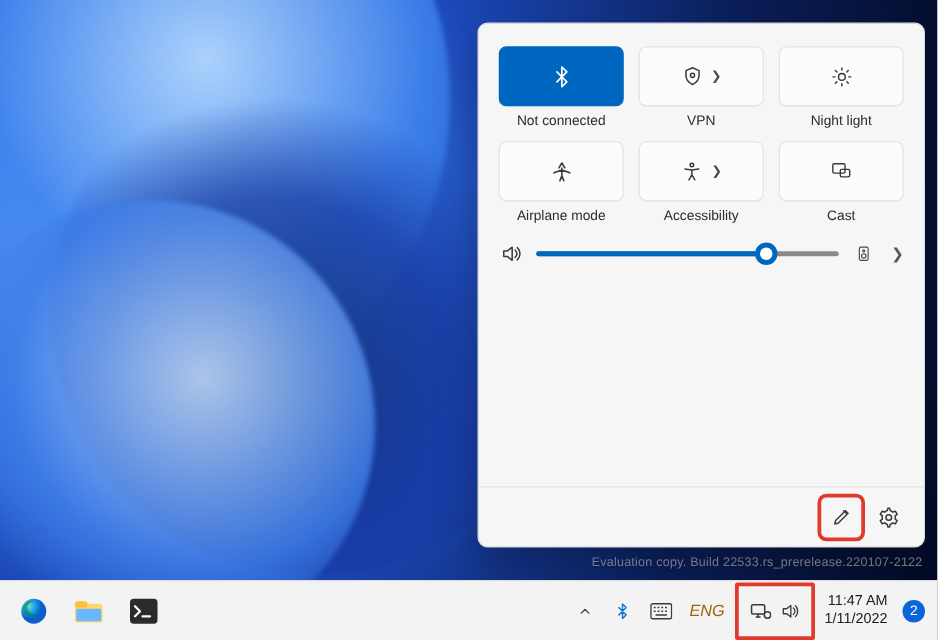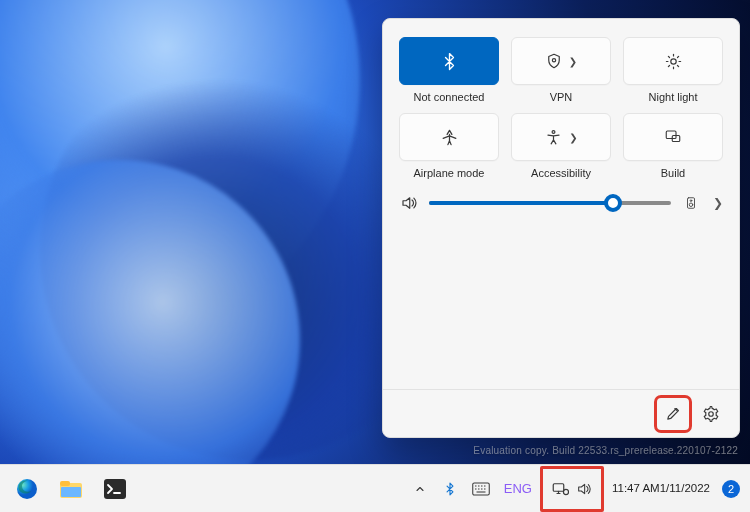--- a/index.html
+++ b/index.html
@@ -76,23 +76,23 @@
 
   
   .taskbar {
     position:absolute; left:0; right:0; bottom:0; height:48px;
     background:#f3f3f3; border-top:1px solid #dedede;
     display:flex; align-items:center;
   }
   .tb-left { display:flex; align-items:center; gap:6px; padding-left:8px; }
   .tb-icon { width:38px; height:38px; border-radius:6px; display:flex; align-items:center; justify-content:center; cursor:pointer; }
   .tb-right { margin-left:auto; display:flex; align-items:center; gap:2px; padding-right:10px; }
-  .tray-btn { min-width:28px; height:36px; padding:0 6px; display:flex; align-items:center; justify-content:center; cursor:pointer; color:#8b5cf6; border-radius:4px; font-size:13px; }
+  .tray-btn { min-width:28px; height:36px; padding:0 6px; display:flex; align-items:center; justify-content:center; cursor:pointer; color:#a16207; border-radius:4px; font-size:13px;font-style:italic; }
   .tray-group { display:flex; align-items:center; gap:6px; height:36px; padding:0 6px; border-radius:4px; cursor:pointer; }
-  .clock { display:flex; align-items:flex-end; line-height:1.15; font-size:11.5px; color:#222; padding:0 6px; cursor:pointer; }
+  .clock { display:flex; flex-direction:column; align-items:flex-end; line-height:1.15; font-size:11.5px; color:#222; padding:0 6px; cursor:pointer; }
   .notif { width:18px; height:18px; border-radius:50%; background:#0a66d6; color:#fff; font-size:11px; display:flex; align-items:center; justify-content:center; margin-left:4px; cursor:pointer; }
 
   .red-box-tray { border:3px solid #e03a2f; border-radius:2px; padding:2px 2px; }
 
   svg { display:block; }
 </style>
 </head>
 <body>
 
 <div class="wallpaper">
@@ -175,21 +175,21 @@
 
     <div class="tile">
       <div class="btn">
         <span>
           <svg width="20" height="18" viewBox="0 0 24 24" fill="none" stroke="#3a3a3a" stroke-width="1.5" stroke-linecap="round" stroke-linejoin="round">
               <rect x="3" y="4" width="13" height="10" rx="1.5"></rect>
               <rect x="11" y="10" width="10" height="8" rx="1.5"></rect>
             </svg>
         </span>
       </div>
-      <span class="label">Build</span>
+      <span class="label">Cast</span>
     </div>
   </div>
 
   <div class="volume-row">
     <span class="vol-icon">
       <svg width="18" height="18" viewBox="0 0 24 24" fill="none" stroke="#3a3a3a" stroke-width="1.6" stroke-linecap="round" stroke-linejoin="round">
           <path d="M4 9v6h4l5 4V5L8 9H4z"></path>
           <path d="M16 8a5 5 0 0 1 0 8"></path>
           <path d="M18.5 5.5a9 9 0 0 1 0 13"></path>
         </svg>

